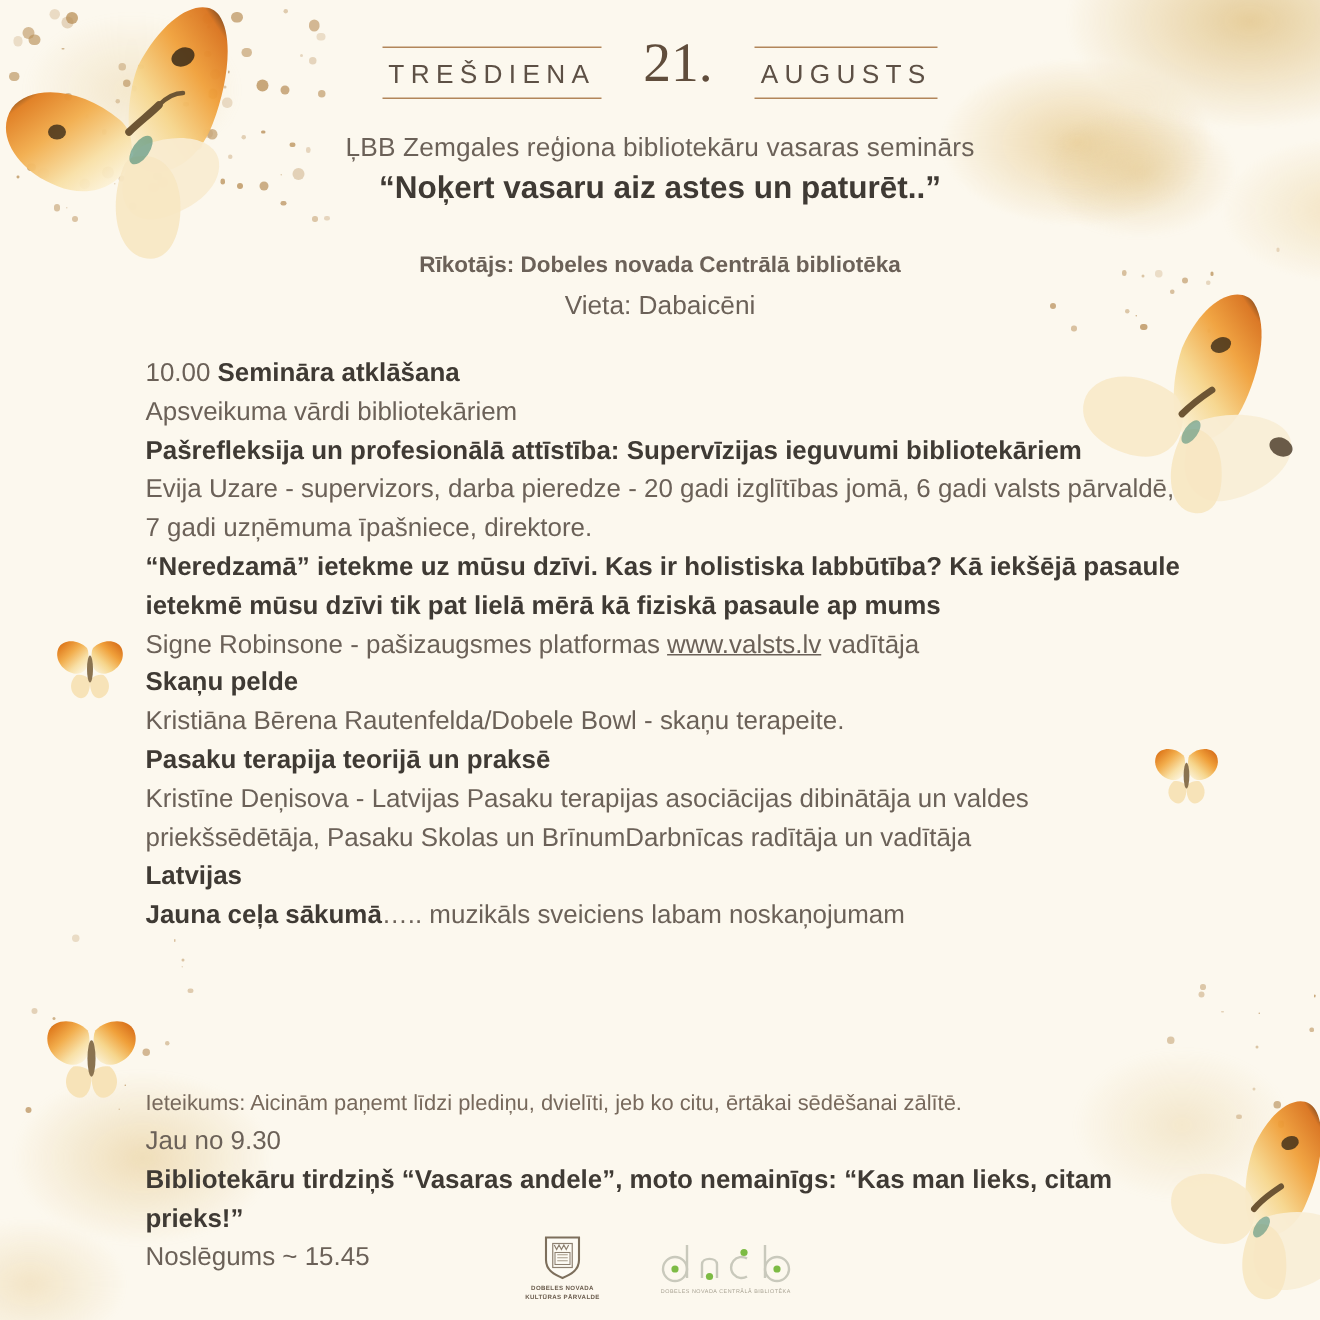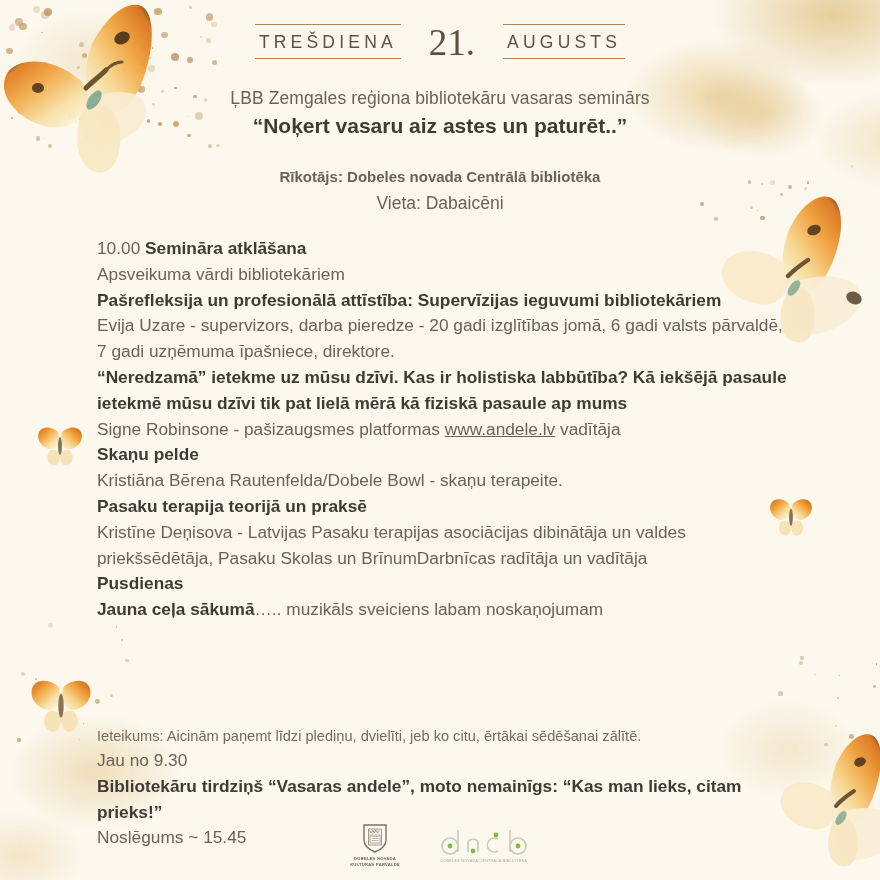--- a/index.html
+++ b/index.html
@@ -73,21 +73,21 @@
 
   
   .bfly { position: absolute; pointer-events: none; }
 
   
   .datebar {
     position: absolute;
     top: 24px;
     left: 0; right: 0;
     display: flex;
-    align-items: flex-start;
+    align-items: flex-end;
     justify-content: center;
     gap: 28px;
   }
   .daybox {
     text-align: center;
     border-top: 1.6px solid #b2865a;
     border-bottom: 1.6px solid #b2865a;
     padding: 7px 4px 5px;
   }
   .daybox .txt {
@@ -456,26 +456,26 @@
   <div class="seminar-title">“Noķert vasaru aiz astes un paturēt..”</div>
   <div class="org-line">Rīkotājs: Dobeles novada Centrālā bibliotēka</div>
   <div class="place-line">Vieta: Dabaicēni</div>
 
   <div class="program" id="program">
       <div class="pline"><span class="reg">10.00 </span><span class="bold">Semināra atklāšana</span></div>
       <div class="pline">Apsveikuma vārdi bibliotekāriem</div>
       <div class="pline b">Pašrefleksija un profesionālā attīstība: Supervīzijas ieguvumi bibliotekāriem</div>
       <div class="pline">Evija Uzare - supervizors, darba pieredze - 20 gadi izglītības jomā, 6 gadi valsts pārvaldē, 7 gadi uzņēmuma īpašniece, direktore.</div>
       <div class="pline b">“Neredzamā” ietekme uz mūsu dzīvi. Kas ir holistiska labbūtība? Kā iekšējā pasaule ietekmē mūsu dzīvi tik pat lielā mērā kā fiziskā pasaule ap mums</div>
-      <div class="pline">Signe Robinsone - pašizaugsmes platformas <span class="link">www.andele.lv</span> vadītāja</div>
+      <div class="pline">Signe Robinsone - pašizaugsmes platformas <span class="link">www.valsts.lv</span> vadītāja</div>
       <div class="pline b">Skaņu pelde</div>
       <div class="pline">Kristiāna Bērena Rautenfelda/Dobele Bowl - skaņu terapeite.</div>
       <div class="pline b">Pasaku terapija teorijā un praksē</div>
       <div class="pline">Kristīne Deņisova - Latvijas Pasaku terapijas asociācijas dibinātāja un valdes priekšsēdētāja, Pasaku Skolas un BrīnumDarbnīcas radītāja un vadītāja</div>
-      <div class="pline b">Pusdienas</div>
+      <div class="pline b">Latvijas</div>
       <div class="pline"><span class="bold">Jauna ceļa sākumā</span><span class="reg">….. muzikāls sveiciens labam noskaņojumam</span></div>
     </div>
 
   <div class="note">Ieteikums: Aicinām paņemt līdzi plediņu, dvielīti, jeb ko citu, ērtākai sēdēšanai zālītē.</div>
 
   <div class="closing">
     <div class="pline">Jau no 9.30</div>
     <div class="pline b">Bibliotekāru tirdziņš “Vasaras andele”, moto nemainīgs: “Kas man lieks, citam prieks!”</div>
     <div class="pline">Noslēgums ~ 15.45</div>
   </div>

